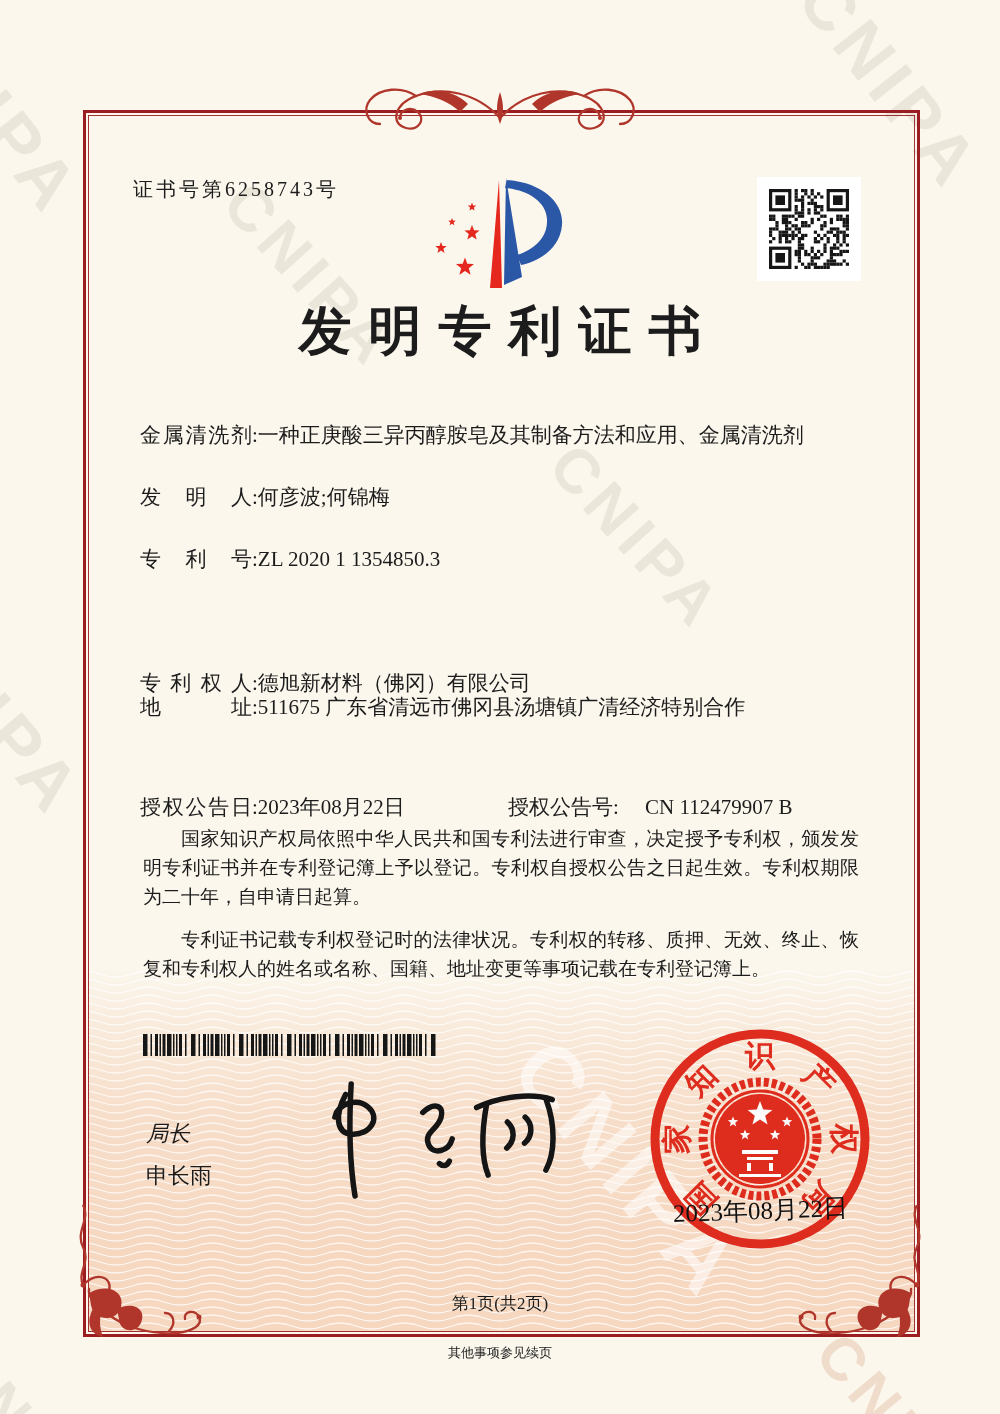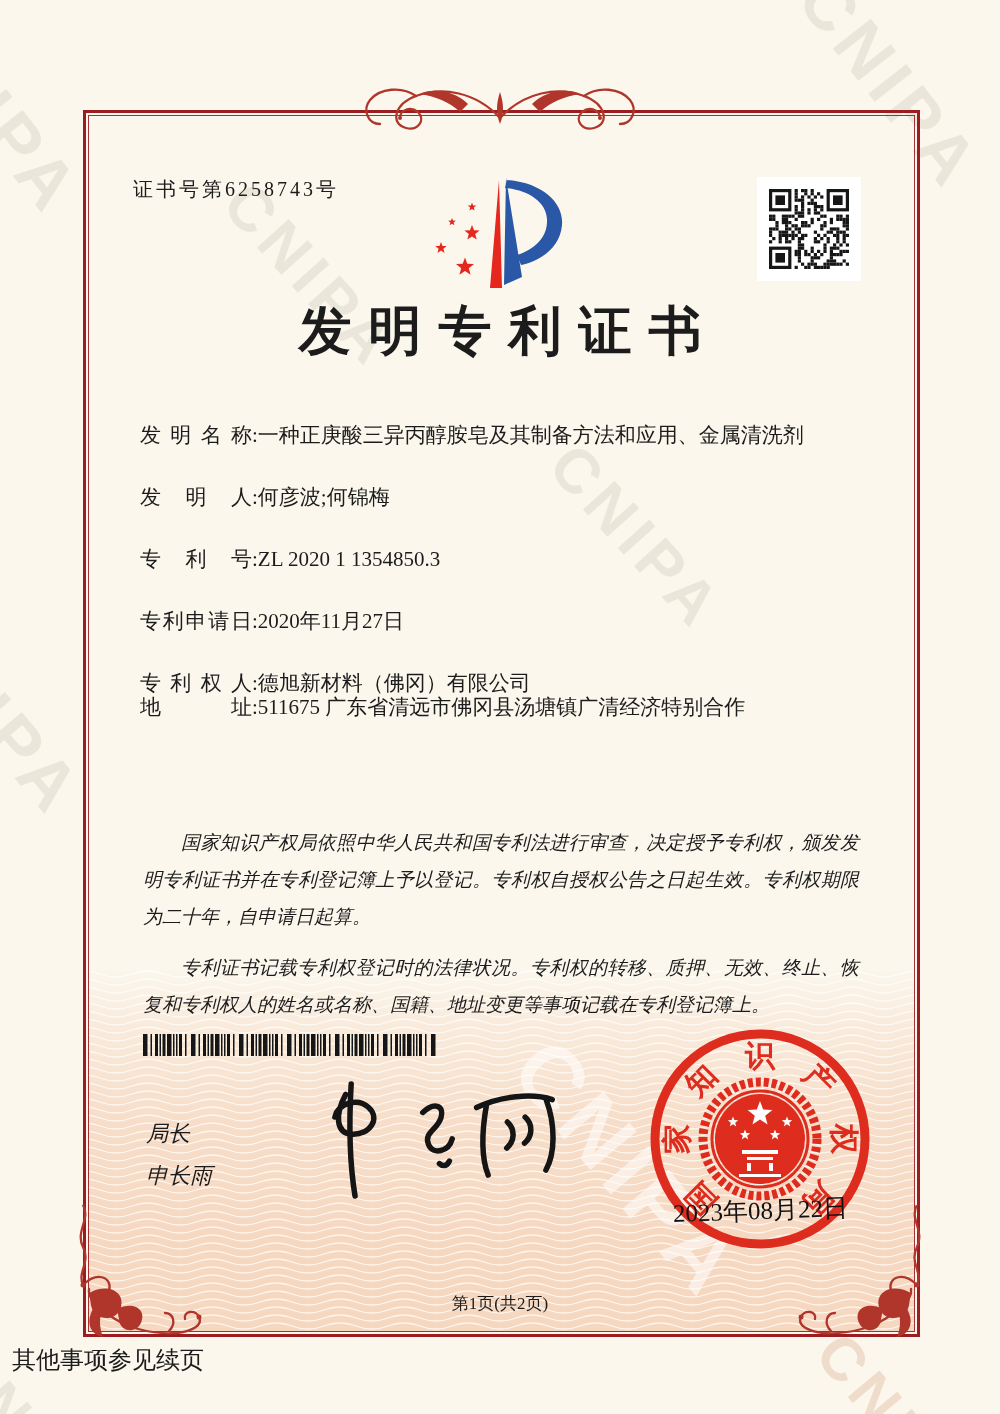--- a/index.html
+++ b/index.html
@@ -30,38 +30,38 @@
          letter-spacing:17px;padding-left:17px;z-index:4;}
   
   .row{position:absolute;left:140px;width:770px;font-size:21px;line-height:26px;z-index:4;white-space:nowrap;}
   .flabel{display:inline-block;width:112px;text-align:justify;text-align-last:justify;vertical-align:top;}
   .colon{display:inline-block;}
   .fvalue{margin-left:0;}
   .addr2{position:absolute;left:218px;top:764px;font-size:21px;z-index:4;white-space:nowrap;}
   .pos2l{position:absolute;left:368px;}
   .pos2v{position:absolute;left:505px;}
   
-  .paras{position:absolute;left:143px;top:824px;width:716px;font-size:19px;line-height:37px;
-         text-align:justify;z-index:4;font-style:italic;}
+  .paras{position:absolute;left:143px;top:824px;width:716px;font-size:19px;line-height:29px;
+         text-align:justify;z-index:4;}
   .paras p{margin:0;text-indent:2em;}
   .paras p + p{margin-top:14px;}
   
   .barcode{position:absolute;left:143px;top:1034px;z-index:4;}
   .sig-title{position:absolute;left:146px;top:1119px;font-size:22px;z-index:4;
              font-family:"Liberation Sans","DejaVu Sans",sans-serif;font-style:italic;}
   .sig-name{position:absolute;left:146px;top:1161px;font-size:22px;z-index:4;
-            font-family:"Liberation Sans","DejaVu Sans",sans-serif;font-style:italic;}
+            font-family:"Liberation Sans","DejaVu Sans",sans-serif;}
   .signature{position:absolute;left:296px;top:1076px;z-index:4;transform:rotate(-3deg);}
   .signature path{stroke:#151515;stroke-width:5.5;fill:none;stroke-linecap:round;stroke-linejoin:round;}
   .seal{position:absolute;left:647px;top:1026px;z-index:5;opacity:0.96;}
   .seal-ch{font-size:30px;font-weight:700;fill:#dd2517;text-anchor:middle;dominant-baseline:central;}
   .seal-date{position:absolute;left:647px;top:1194px;width:227px;text-align:center;font-size:25px;
              color:#111;z-index:6;transform:rotate(-2deg);}
   .page-info{position:absolute;left:0;right:0;top:1292px;text-align:center;font-size:17px;z-index:4;}
-  .cont-note{position:absolute;left:0;right:0;top:1344px;text-align:left;font-size:24px;z-index:4;margin-left:12px;}
+  .cont-note{position:absolute;left:0;right:0;top:1344px;text-align:center;font-size:13px;z-index:4;}
 </style>
 </head>
 <body>
 
 <div class="page">
 
   <div class="wm wm-gray" style="left:-55px;top:-15px;font-size:70px;transform:rotate(52deg);">CNIPA</div>
   <div class="wm wm-gray" style="left:845px;top:-40px;font-size:70px;transform:rotate(52deg);">CNIPA</div>
   <div class="wm wm-gray" style="left:262px;top:168px;font-size:62px;transform:rotate(48deg);">CNIPA</div>
   <div class="wm wm-gray" style="left:588px;top:430px;font-size:62px;transform:rotate(48deg);">CNIPA</div>
@@ -395,36 +395,38 @@
         <rect x="68" y="10.4" width="9.600000000000001" height="9.600000000000001" fill="#161616"></rect>
         <rect x="4" y="61.6" width="22.400000000000002" height="22.400000000000002" fill="#161616"></rect>
         <rect x="7.2" y="64.80000000000001" width="16" height="16" fill="#ffffff"></rect>
         <rect x="10.4" y="68" width="9.600000000000001" height="9.600000000000001" fill="#161616"></rect>
       </svg>
   </div>
 
   <div class="title">发明专利证书</div>
 
   <div class="row" style="top:422px;">
-    <span class="flabel">发明名称</span><span class="colon">:</span><span class="fvalue">一种正庚酸三异丙醇胺皂及其制备方法和应用、金属清洗剂</span>
+    <span class="flabel">金属清洗剂</span><span class="colon">:</span><span class="fvalue">一种正庚酸三异丙醇胺皂及其制备方法和应用、金属清洗剂</span>
   </div>
   <div class="row" style="top:484px;">
     <span class="flabel">发明人</span><span class="colon">:</span><span class="fvalue">何彦波;何锦梅</span>
   </div>
   <div class="row" style="top:546px;">
     <span class="flabel">专利号</span><span class="colon">:</span><span class="fvalue">ZL 2020 1 1354850.3</span>
   </div>
-  <div class="row" style="top:608px;">
-    <span class="flabel">专利申请日</span><span class="colon">:</span><span class="fvalue">2020年11月27日</span>
-  </div>
   <div class="row" style="top:670px;">
     <span class="flabel">专利权人</span><span class="colon">:</span><span class="fvalue">德旭新材料（佛冈）有限公司</span>
   </div>
   <div class="row" style="top:694px;font-family:Liberation Serif, serif;">
     <span class="flabel">地址</span><span class="colon">:</span><span class="fvalue">511675 广东省清远市佛冈县汤塘镇广清经济特别合作</span>
+  </div>
+  <div class="row" style="top:794px;">
+    <span class="flabel">授权公告日</span><span class="colon">:</span><span class="fvalue">2023年08月22日</span>
+    <span class="pos2l"><span>授权公告号</span><span>:</span></span>
+    <span class="pos2v">CN 112479907 B</span>
   </div>
 
   <div class="paras">
     <p>国家知识产权局依照中华人民共和国专利法进行审查，决定授予专利权，颁发发明专利证书并在专利登记簿上予以登记。专利权自授权公告之日起生效。专利权期限为二十年，自申请日起算。</p>
     <p>专利证书记载专利权登记时的法律状况。专利权的转移、质押、无效、终止、恢复和专利权人的姓名或名称、国籍、地址变更等事项记载在专利登记簿上。</p>
   </div>
 
   <svg class="barcode" id="barcode" width="300" height="22">
       <rect x="0.0" y="0" width="4.5" height="22" fill="#161616"></rect>
       <rect x="7.5" y="0" width="1.5" height="22" fill="#161616"></rect>

